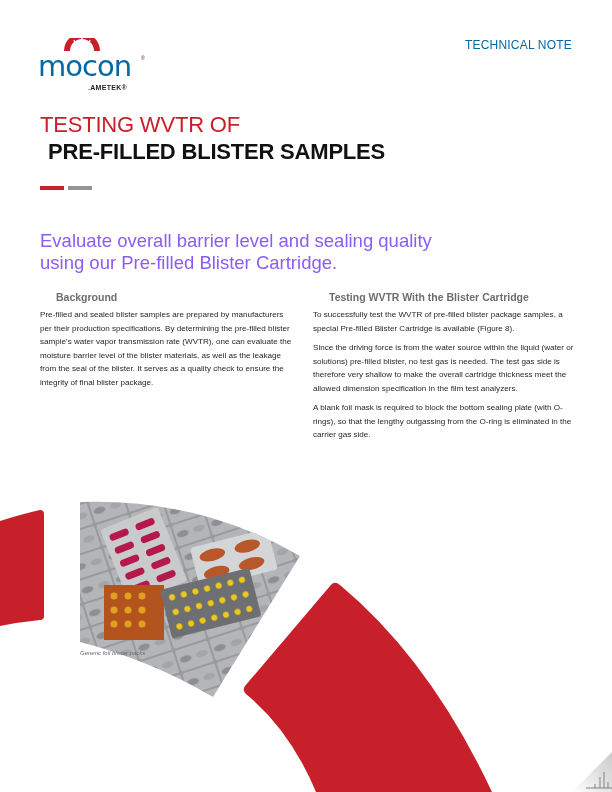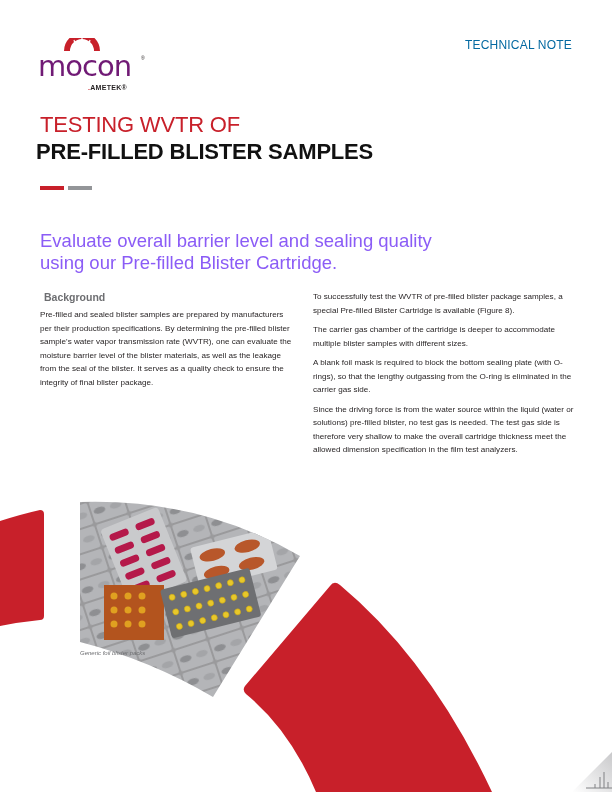--- a/index.html
+++ b/index.html
@@ -1,32 +1,32 @@
 <!DOCTYPE html>
 <html><head>
 <meta charset="utf-8">
 <style>
   html, body { margin:0; padding:0; }
   body { width:612px; height:792px; position:relative; overflow:hidden; background:#ffffff; font-family:"Liberation Sans", sans-serif; color:#231f20; }
   .logo { position:absolute; left:38px; top:38px; width:110px; height:56px; }
-  .logo-word { position:absolute; left:0; top:11px; font-family:"DejaVu Sans", sans-serif; font-size:29px; letter-spacing:-1px; color:#701a75; font-weight:normal; }
+  .logo-word { position:absolute; left:0; top:11px; font-family:"DejaVu Sans", sans-serif; font-size:29px; letter-spacing:-1px; color:#0369a1; font-weight:normal; }
   .logo-reg { position:absolute; left:103px; top:17px; font-size:5px; color:#231f20; }
   .logo-sub { position:absolute; left:50px; top:46px; font-size:7px; font-weight:bold; letter-spacing:0.3px; color:#231f20; font-family:"Liberation Sans", sans-serif; }
   .logo-sub .dot { color:#c8202a; }
   .logo-arc { position:absolute; left:24px; top:0; }
   .doc-type { position:absolute; right:40px; top:38px; font-size:12px; color:#0369a1; letter-spacing:0.2px; }
   .title1 { position:absolute; left:40px; top:112px; font-size:22px; font-weight:normal; color:#c8202a; letter-spacing:-0.2px; }
-  .title2 { position:absolute; left:36px; top:139px; font-size:22px; font-weight:bold; color:#111111; letter-spacing:-0.2px; }
+  .title2 { position:absolute; left:48px; top:139px; font-size:22px; font-weight:bold; color:#111111; letter-spacing:-0.2px; }
   .rule-red { position:absolute; left:40px; top:186px; width:24px; height:4px; background:#c8202a; }
   .rule-gray { position:absolute; left:68px; top:186px; width:24px; height:4px; background:#939598; }
   .lead { position:absolute; left:40px; top:230px; width:420px; font-size:18.5px; line-height:22px; color:#8b5cf6; }
   .col { position:absolute; font-size:8.1px; line-height:13.5px; color:#231f20; }
   .col-left { left:40px; top:290px; width:252px; }
   .col-right { left:313px; top:290px; width:272px; }
-  .col h3 { margin:0 0 4px 4px; font-size:10.5px; font-weight:bold; color:#6d6e71; line-height:14px; }
+  .col h3 { margin:0 0 4px 16px; font-size:10.5px; font-weight:bold; color:#6d6e71; line-height:14px; }
   .col p { margin:0 0 6px 0; }
   .graphic { position:absolute; left:0; top:0; width:612px; height:792px; }
   .caption { position:absolute; left:80px; top:650px; font-size:6px; font-style:italic; color:#6d6e71; }
   .corner { position:absolute; right:0; bottom:0; width:44px; height:44px; }
 </style>
 </head>
 <body>
 
 <svg class="graphic" viewBox="0 0 612 792" xmlns="http://www.w3.org/2000/svg">
   <defs>
@@ -136,24 +136,24 @@
 <div class="rule-gray"></div>
 
 <div class="lead">Evaluate overall barrier level and sealing quality using our Pre-filled Blister Cartridge.</div>
 
 <div class="col col-left">
   <h3>Background</h3>
   <p>Pre-filled and sealed blister samples are prepared by manufacturers per their production specifications. By determining the pre-filled blister sample's water vapor transmission rate (WVTR), one can evaluate the moisture barrier level of the blister materials, as well as the leakage from the seal of the blister. It serves as a quality check to ensure the integrity of final blister package.</p>
 </div>
 
 <div class="col col-right">
+  <h3>Testing WVTR With the Blister Cartridge</h3>
   <p>To successfully test the WVTR of pre-filled blister package samples, a special Pre-filled Blister Cartridge is available (Figure 8).</p>
-  <p>The carrier gas chamber of the cartridge is deeper to accommodate multiple blister samples with different sizes.</p>
+  <p>Since the driving force is from the water source within the liquid (water or solutions) pre-filled blister, no test gas is needed. The test gas side is therefore very shallow to make the overall cartridge thickness meet the allowed dimension specification in the film test analyzers.</p>
   <p>A blank foil mask is required to block the bottom sealing plate (with O-rings), so that the lengthy outgassing from the O-ring is eliminated in the carrier gas side.</p>
-  <p>Since the driving force is from the water source within the liquid (water or solutions) pre-filled blister, no test gas is needed. The test gas side is therefore very shallow to make the overall cartridge thickness meet the allowed dimension specification in the film test analyzers.</p>
 </div>
 
 <div class="caption">Generic foil blister packs</div>
 
 <svg class="corner" viewBox="0 0 44 44">
   <defs>
     <linearGradient id="cg" x1="0" y1="1" x2="1" y2="0">
       <stop offset="0" stop-color="#ffffff"></stop>
         <stop offset="1" stop-color="#c9c9cb"></stop>
     </linearGradient>

